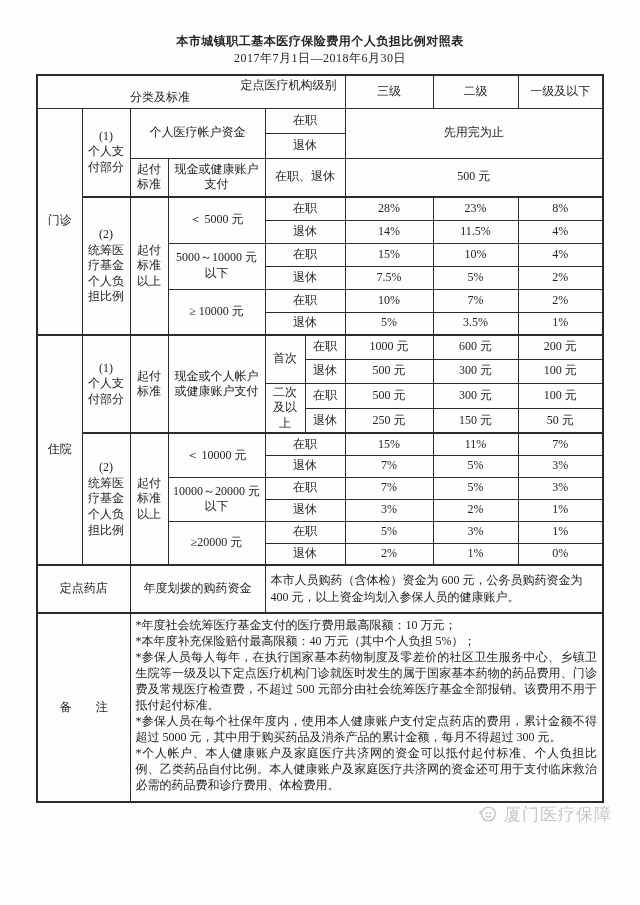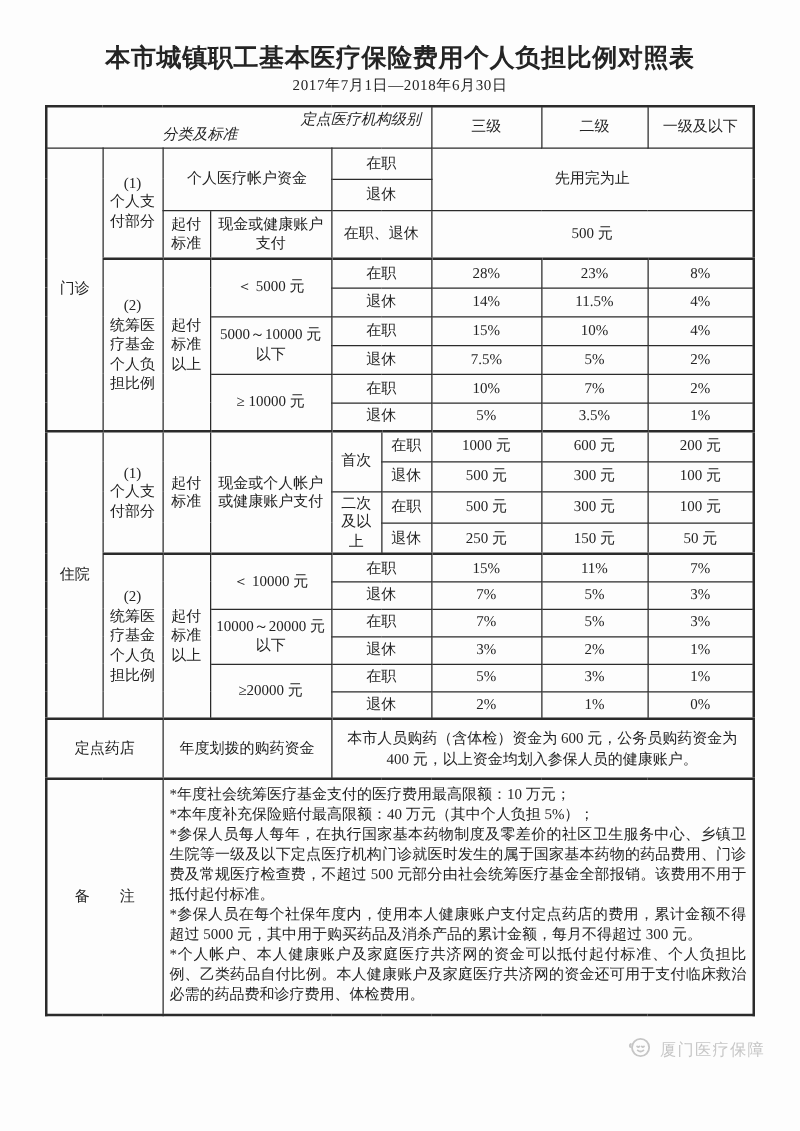--- a/index.html
+++ b/index.html
@@ -4,21 +4,21 @@
 <style>
   html,body{margin:0;padding:0;}
   body{
     width:640px;height:905px;overflow:hidden;
     background:#fdfdfd;color:#242424;
     font-family:"Liberation Serif","DejaVu Serif",serif;
   }
   .page{width:640px;height:905px;position:relative;}
   .title{
     margin:0;padding-top:33px;text-align:center;
-    font-size:20px;font-weight:bold;letter-spacing:0.5px;
+    font-size:12px;font-weight:bold;letter-spacing:0.5px;
   }
   .period{
     text-align:center;font-size:12px;letter-spacing:0.5px;
   }
   table.tbl{
     width:566px;margin:7px auto 0 auto;
     border-collapse:collapse;table-layout:fixed;
     border:2px solid #2b2b2b;
     font-size:12px;
   }
@@ -29,38 +29,38 @@
     overflow:hidden;
   }
   tr.thick td{border-top-width:2px;}
   tr.h-head{height:33px;}
   tr.h-s{height:25px;}
   tr.h-m{height:39px;}
   tr.h-a{height:23px;}
   tr.h-b{height:24px;}
   tr.h-c{height:22px;}
   tr.h-ph{height:48px;border-radius:18px;}
-  td.corner{position:relative;padding:0;font-style:italic;}
+  td.corner{position:relative;padding:0;}
   .corner-top{position:absolute;top:2px;right:8px;font-size:12px;}
   .corner-bottom{position:absolute;bottom:2px;left:92px;font-size:12px;}
   .blk{display:block;}
   td.note-cell{
-    text-align:center;text-justify:inter-ideograph;
+    text-align:left;text-justify:inter-ideograph;
     padding:2px 5px;line-height:1.45;font-size:12px;
   }
   td.remarks{
     text-align:left;vertical-align:top;
     padding:3px 5px 8px 5px;font-size:12px;
   }
   .remark{line-height:16px;text-align:justify;text-justify:inter-ideograph;}
   .footer{
-    margin-top:14px;
-    display:flex;justify-content:flex-end;align-items:flex-end;
+    margin-top:0;
+    display:flex;justify-content:flex-end;align-items:flex-start;
     padding-right:28px;gap:5px;
-    color:#c6c6c6;font-size:13px;letter-spacing:1px;
+    color:#c6c6c6;font-size:17px;letter-spacing:1px;
     font-family:"Liberation Sans","DejaVu Sans",sans-serif;
   }
   .footer svg{display:block;}
 </style>
 </head>
 <body>
 
 <div class="page">
 
   <h1 class="title">本市城镇职工基本医疗保险费用个人负担比例对照表</h1>

